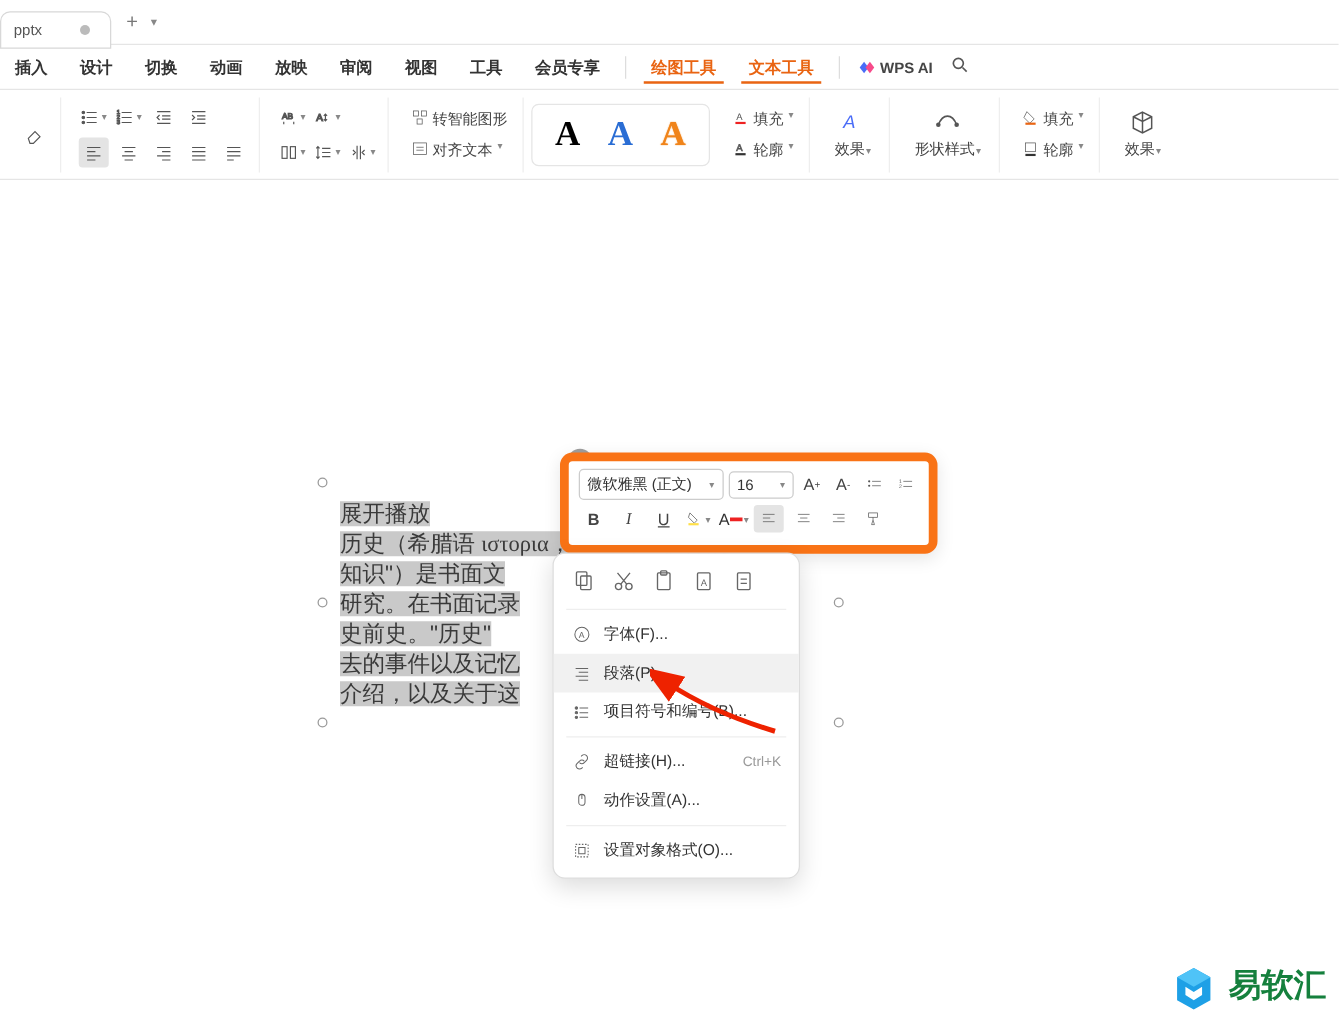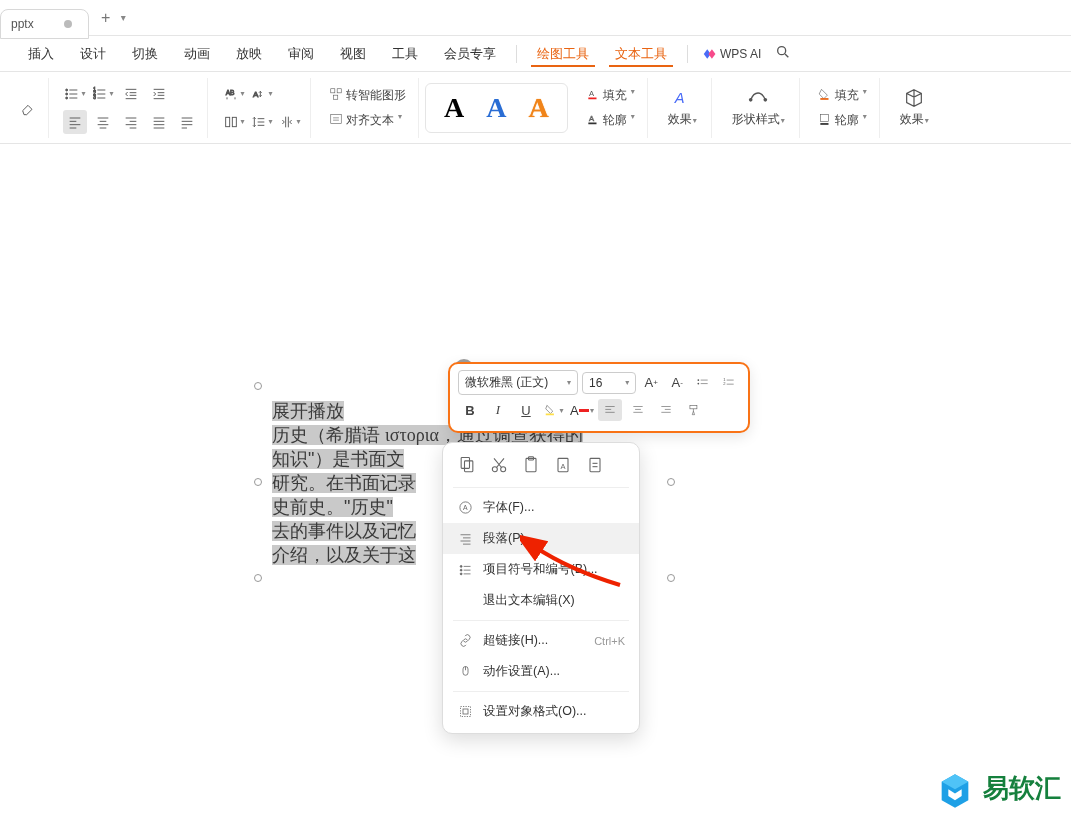--- a/index.html
+++ b/index.html
@@ -4,21 +4,21 @@
 <style>
 * { box-sizing: border-box; margin: 0; padding: 0; }
 body { font-family: "Microsoft YaHei", sans-serif; background: #fff; width: 1071px; height: 821px; overflow: hidden; position: relative; }
 
 .tabbar { height: 36px; display: flex; align-items: center; border-bottom: 1px solid #e5e5e5; padding-left: 0; }
 .tab { height: 30px; display: flex; align-items: center; padding: 0 16px 0 10px; border: 1px solid #d8d8d8; border-radius: 8px 8px 0 0; margin-right: 4px; font-size: 12px; color: #555; position: relative; background:#fff;margin-top:12px; }
 .tab .dot { width:8px;height:8px;border-radius:50%;background:#bbb;margin-left:30px; }
 .newtab { width:26px;height:26px;display:flex;align-items:center;justify-content:center;color:#777;font-size:16px; }
 .newtab-dd { font-size:10px;color:#888;margin-left:2px; }
 
-.menubar { height: 36px; display: flex; align-items: center; gap: 14px; padding-left: 22px; border-bottom: 1px solid #e5e5e5; font-size: 13px; color: #333; }
+.menubar { height: 36px; display: flex; align-items: center; gap: 14px; padding-left: 6px; border-bottom: 1px solid #e5e5e5; font-size: 13px; color: #333; font-weight: bold; }
 .menubar .m { padding: 4px 6px; cursor: pointer; }
 .menubar .m.active1 { color: #e96412; border-bottom: 2px solid #e96412; padding-bottom: 2px; }
 .menubar .sep { width:1px;height:18px;background:#ddd; }
 .menubar .ai { display:flex;align-items:center;gap:4px;font-size:12px;color:#444; }
 .menubar .ai svg{width:14px;height:14px;}
 .menubar .search svg{width:16px;height:16px;stroke:#555;}
 
 .ribbon { height: 72px; display: flex; align-items: center; gap: 6px; padding: 6px 8px; border-bottom: 1px solid #e5e5e5; background:#fff; }
 .rgroup { display:flex; flex-direction:column; gap:4px; padding: 0 8px; border-right: 1px solid #eee; height: 60px; justify-content:center; }
 .rrow { display:flex; gap:4px; align-items:center; }
@@ -37,21 +37,21 @@
 .bigbtn svg{width:22px;height:22px;}
 
 .canvas { position:absolute; left:0; top:144px; right:0; bottom:0; background:#fff; }
 
 .textbox-wrap { position:absolute; left:258px; top:386px; width:413px; height:192px; }
 .hsel { position:absolute; width:8px;height:8px;border:1px solid #999;background:#fff;border-radius:50%; }
 .rothandle { position:absolute; width:20px;height:20px;left:196px;top:-27px;border-radius:50%;background:#9e9e9e;color:#fff;display:flex;align-items:center;justify-content:center;font-size:11px; }
 .textcontent { position:absolute; left:14px; top:13px; right:14px; font-size:18px; line-height:24px; color:#3a3a3a; }
 .hl { background:#c9c9c9; }
 
-.minitoolbar { position:absolute; left:448px; top:362px; width:302px; background:#fff; border:2px solid #f97316; border-radius:10px; box-shadow:0 4px 14px rgba(0,0,0,0.1); padding:6px 8px; }
+.minitoolbar { position:absolute; left:448px; top:362px; width:302px; background:#fff; border:7px solid #f97316; border-radius:10px; box-shadow:0 4px 14px rgba(0,0,0,0.1); padding:6px 8px; }
 .minitoolbar .row { display:flex;align-items:center;gap:4px;margin-bottom:4px; }
 .fontsel { border:1px solid #ccc;border-radius:4px;padding:3px 6px;font-size:12px;color:#333;display:flex;align-items:center;gap:4px;background:#fff; }
 .fontsel.fs{width:58px;}
 .mbtn { width:24px;height:22px;display:flex;align-items:center;justify-content:center;font-size:13px;color:#444;border-radius:3px; }
 .mbtn.sel{background:#e4e4e4;}
 .mbtn svg{width:14px;height:14px;}
 
 .ctxmenu { position:absolute; left:442px; top:442px; width:198px; background:#fff; border:1px solid #ddd; border-radius:10px; box-shadow:0 6px 20px rgba(0,0,0,0.14); padding:6px 0; font-size:12.5px; color:#333; }
 .ctxrow { display:flex;align-items:center;gap:10px;padding:7px 14px;cursor:pointer; }
 .ctxrow.hover{background:#f1f1f1;}
@@ -494,24 +494,20 @@
           <circle cx="5" cy="7" r="1.5" fill="#666"></circle>
           <line x1="9" y1="7" x2="20" y2="7"></line>
           <circle cx="5" cy="13" r="1.5" fill="#666"></circle>
           <line x1="9" y1="13" x2="20" y2="13"></line>
           <circle cx="5" cy="19" r="1.5" fill="#666"></circle>
           <line x1="9" y1="19" x2="20" y2="19"></line>
         </svg>
       </span>
     <span>项目符号和编号(B)...</span>
   </div>
-  <div class="ctxrow">
-    <span class="cicon"></span>
-    <span>退出文本编辑(X)</span>
-  </div>
   <div class="ctxsep"></div>
   <div class="ctxrow">
     <span class="cicon">
         <svg viewBox="0 0 24 24">
           <path d="M9 13a4 4 0 006 0l3-3a4 4 0 00-6-6l-1 1M15 11a4 4 0 00-6 0l-3 3a4 4 0 006 6l1-1"></path>
         </svg>
       </span>
     <span>超链接(H)...</span>
     <span class="sc">Ctrl+K</span>
   </div>

